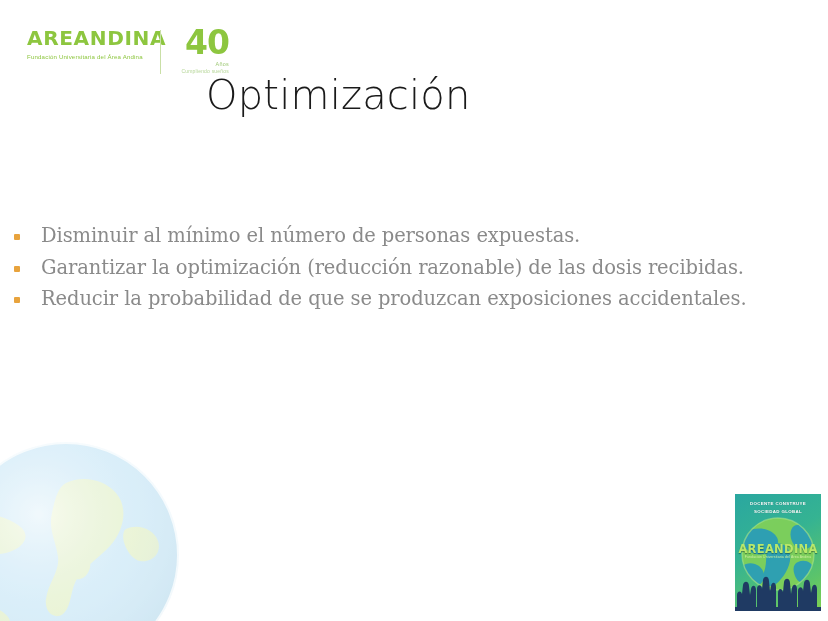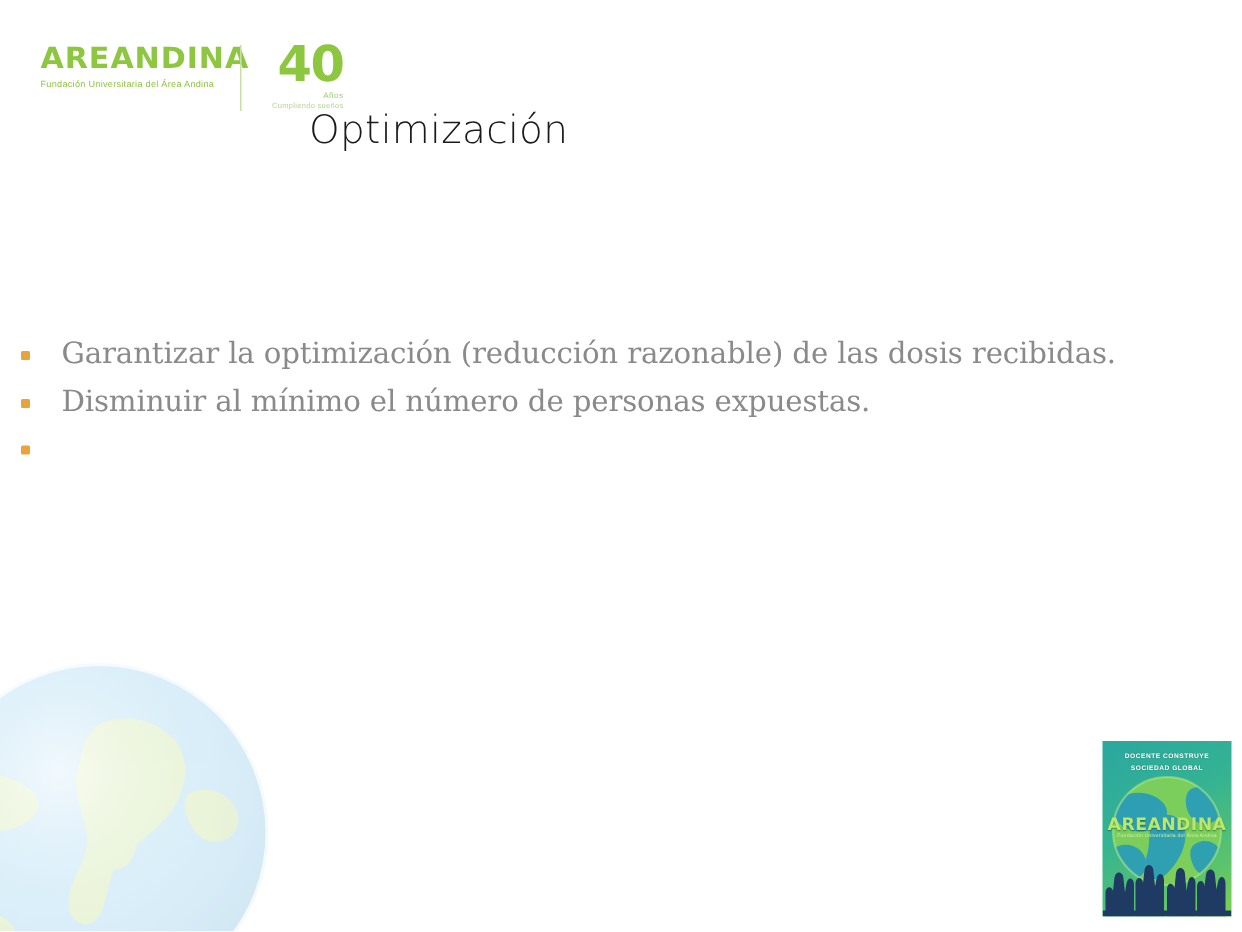--- a/index.html
+++ b/index.html
@@ -99,21 +99,21 @@
     margin-top: 1px;
   }
 
   
   .slide-title {
     position: absolute;
     left: 206px;
     top: 72px;
     font-family: "DejaVu Sans", sans-serif;
     font-weight: 300;
-    font-size: 26px;
+    font-size: 40px;
     color: #1a1a1a;
     letter-spacing: 0.2px;
     white-space: nowrap;
   }
 
   
   .bullets {
     position: absolute;
     left: 14px;
     top: 222px;
@@ -248,28 +248,29 @@
       <div class="sub1">Años</div>
       <div class="sub2">Cumpliendo sueños</div>
     </div>
   </div>
 
   <div class="slide-title">Optimización</div>
 
   <div class="bullets">
     <div class="bullet-row">
       <span class="bullet-dot"></span>
-      <span class="bullet-text">Garantizar la optimización (reducción razonable) de las dosis recibidas.</span>
+      <span class="bullet-text">Disminuir al mínimo el número de personas expuestas.</span>
     </div>
     <div class="bullet-row">
       <span class="bullet-dot"></span>
-      <span class="bullet-text">Disminuir al mínimo el número de personas expuestas.</span>
+      <span class="bullet-text">Garantizar la optimización (reducción razonable) de las dosis recibidas.</span>
     </div>
     <div class="bullet-row">
       <span class="bullet-dot"></span>
+      <span class="bullet-text">Reducir la probabilidad de que se produzcan exposiciones accidentales.</span>
     </div>
   </div>
 
   <div class="poster">
     <div class="p-head">
       <div>DOCENTE CONSTRUYE</div>
       <div>SOCIEDAD GLOBAL</div>
     </div>
 
     <svg class="p-globe" viewBox="0 0 76 76" xmlns="http://www.w3.org/2000/svg">

